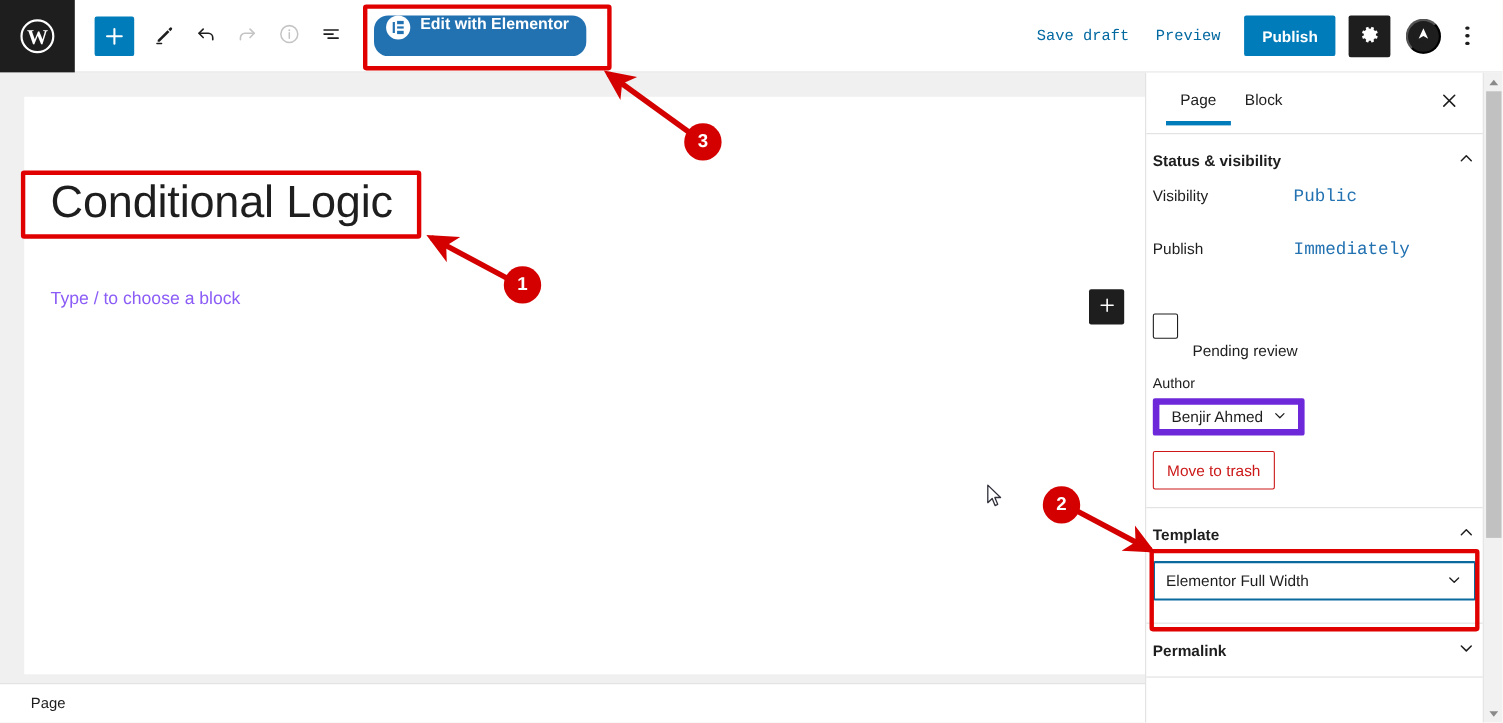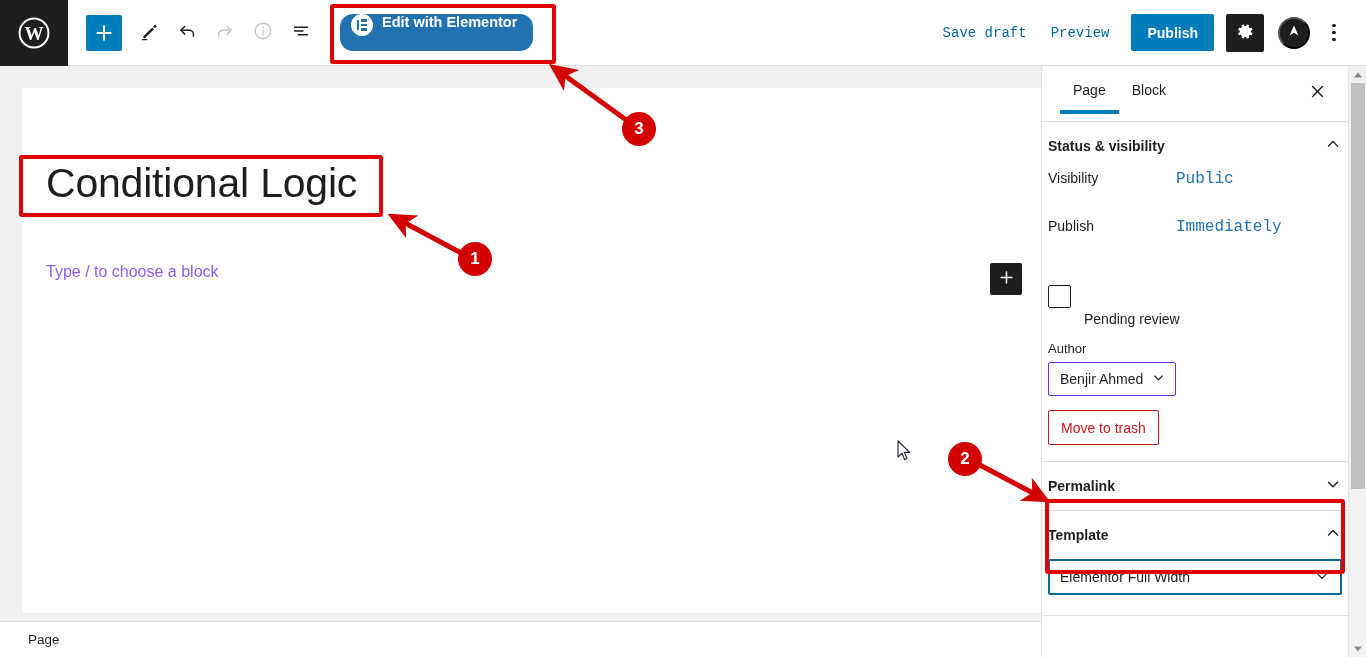--- a/index.html
+++ b/index.html
@@ -326,21 +326,21 @@
     color: #1e1e1e;
     display: block;
     margin-bottom: 6px;
     font-family: "Liberation Sans", sans-serif;
   }
   .sb-select {
     position: relative;
     display: inline-flex;
     align-items: center;
     height: 34px;
-    border: 1px solid #6d28d9;
+    border: 6px solid #6d28d9;
     border-radius: 2px;
     padding: 0 32px 0 11px;
     font-size: 14px;
     color: #1e1e1e;
     background: #fff;
     cursor: pointer;
     font-family: "Liberation Sans", sans-serif;
   }
   .sb-select .sel-chev {
     position: absolute;
@@ -630,51 +630,51 @@
             <span>Benjir Ahmed</span>
             <span class="sel-chev">
               <svg width="15" height="15" viewBox="0 0 20 20" fill="none">
                 <path d="M5 8 L10 13 L15 8" stroke="#1e1e1e" stroke-width="1.5" stroke-linecap="round" stroke-linejoin="round"></path>
               </svg>
             </span>
           </span>
         </div>
 
         <button class="trash-btn">Move to trash</button>
-      </div>
-
-      <div class="sb-section">
-        <div class="sb-section-head">
-          <span class="sb-section-title">Permalink</span>
-          <span class="chev">
-            <svg width="18" height="18" viewBox="0 0 20 20" fill="none">
-              <path d="M5 8 L10 13 L15 8" stroke="#1e1e1e" stroke-width="1.5" stroke-linecap="round" stroke-linejoin="round"></path>
-            </svg>
-          </span>
-        </div>
       </div>
 
       <div class="sb-section">
         <div class="sb-section-head">
           <span class="sb-section-title">Template</span>
           <span class="chev">
             <svg width="18" height="18" viewBox="0 0 20 20" fill="none">
               <path d="M5 12.3 L10 7.3 L15 12.3" stroke="#1e1e1e" stroke-width="1.5" stroke-linecap="round" stroke-linejoin="round"></path>
             </svg>
           </span>
         </div>
         <div class="template-select">
           <span>Elementor Full Width</span>
           <span>
             <svg width="16" height="16" viewBox="0 0 20 20" fill="none">
               <path d="M5 8 L10 13 L15 8" stroke="#1e1e1e" stroke-width="1.5" stroke-linecap="round" stroke-linejoin="round"></path>
             </svg>
           </span>
         </div>
       </div>
+
+      <div class="sb-section">
+        <div class="sb-section-head">
+          <span class="sb-section-title">Permalink</span>
+          <span class="chev">
+            <svg width="18" height="18" viewBox="0 0 20 20" fill="none">
+              <path d="M5 8 L10 13 L15 8" stroke="#1e1e1e" stroke-width="1.5" stroke-linecap="round" stroke-linejoin="round"></path>
+            </svg>
+          </span>
+        </div>
+      </div>
     </div>
 
     <div class="sb-scrollbar">
       <div class="sb-sb-arrow">
         <svg width="10" height="8" viewBox="0 0 10 8">
             <path d="M5 1.5 L9 6.5 L1 6.5 Z" fill="#8a8a8a"></path>
           </svg>
       </div>
       <div class="sb-sb-thumb"></div>
       <div class="sb-sb-arrow bottom">

